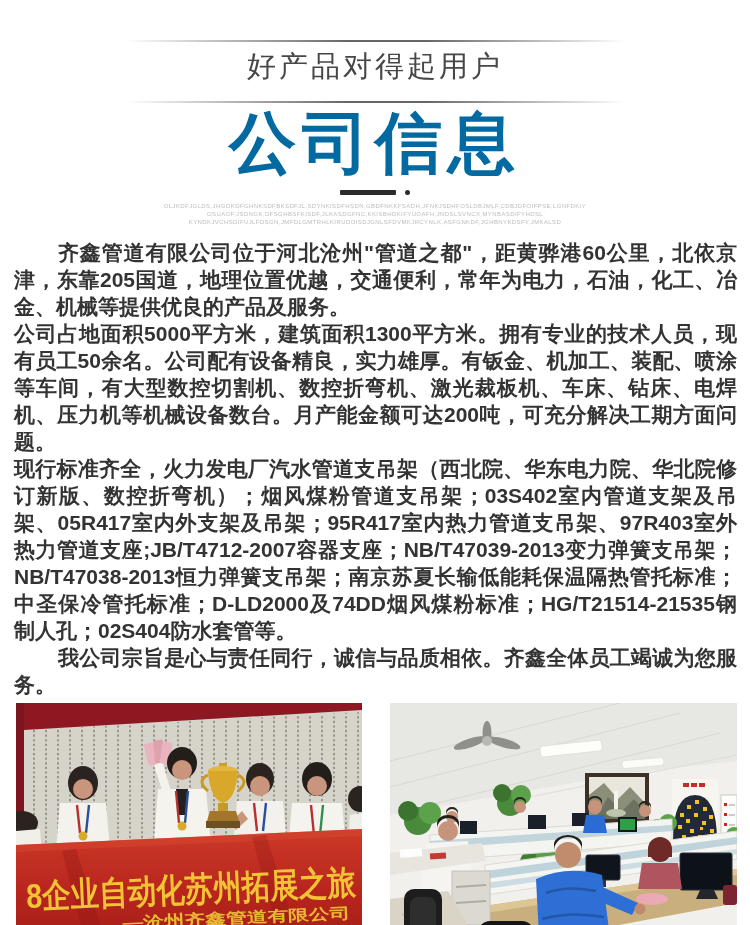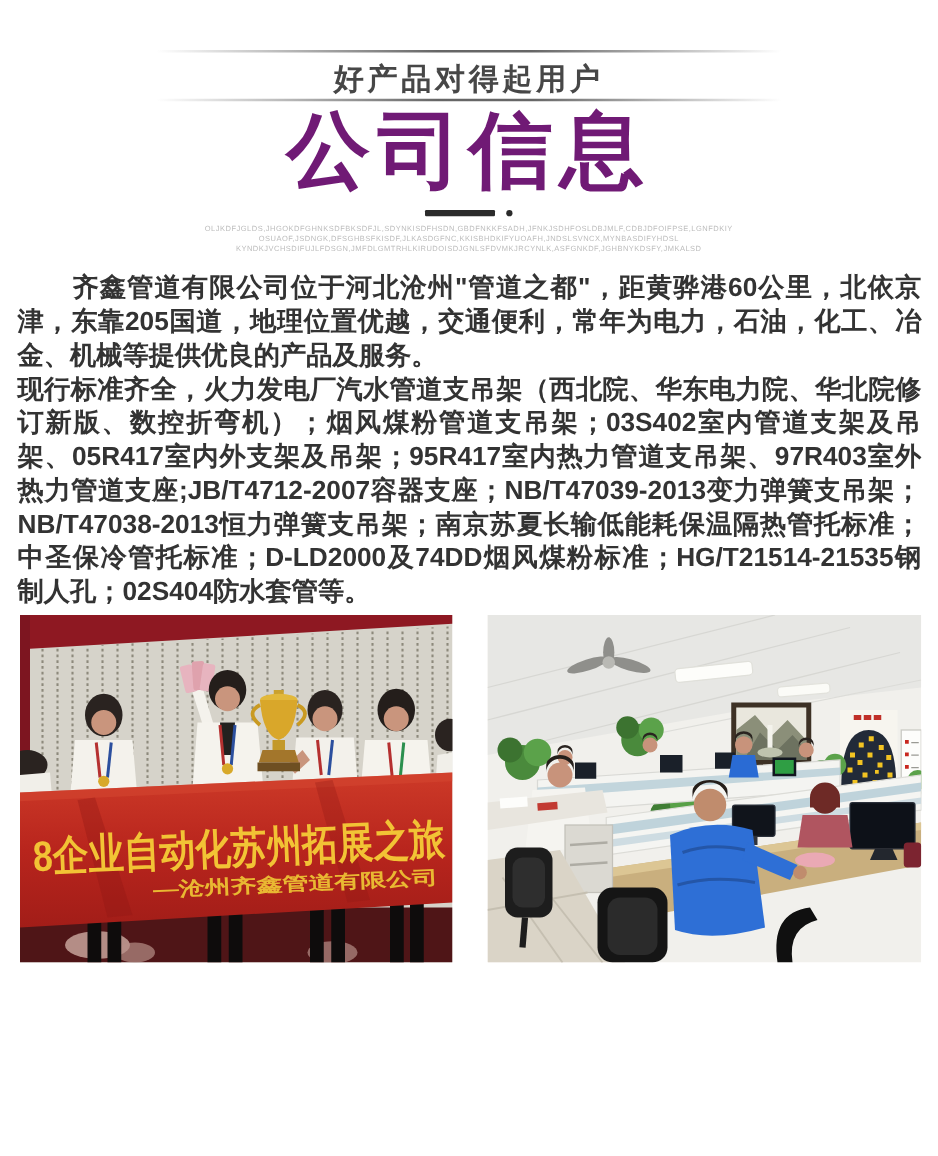--- a/index.html
+++ b/index.html
@@ -8,25 +8,25 @@
     font-family:"Liberation Sans","DejaVu Sans",sans-serif;
     -webkit-font-smoothing:antialiased;
   }
   
   .header{padding-top:40px;}
   .header-line{
     height:2px;width:500px;margin:0 auto;
     background:linear-gradient(90deg,rgba(130,130,130,0) 0%,rgba(75,75,75,.85) 45%,rgba(75,75,75,.85) 60%,rgba(130,130,130,0) 100%);
   }
   .tagline{
-    text-align:center;font-size:24px;color:#474747;letter-spacing:3px;
-    padding:5px 0 0;font-weight:700;
+    text-align:center;font-size:29px;color:#474747;letter-spacing:3px;
+    padding:5px 0 14px;font-weight:400;
   }
   .page-title{
-    text-align:center;font-size:67px;font-weight:700;color:#701a75;
+    text-align:center;font-size:67px;font-weight:700;color:#0369a1;
     letter-spacing:6px;line-height:76px;margin-top:2px;
   }
   .dash-row{display:flex;justify-content:center;align-items:center;margin-top:9px;}
   .dash{width:56px;height:5px;background:#2b2b2b;border-radius:1px;}
   .dot{width:5px;height:5px;background:#2b2b2b;border-radius:50%;margin-left:9px;}
   .fineprint{margin-top:7px;text-align:center;color:#bcbcbc;font-size:6px;line-height:8px;letter-spacing:.4px;}
   
   .about{
     margin:13px 13px 0 14px;font-size:21px;line-height:27px;font-weight:700;
     color:#333;text-align:justify;
@@ -53,21 +53,23 @@
   </div>
   <div class="fineprint">
     <div>OLJKDFJGLDS,JHGOKDFGHNKSDFBKSDFJL,SDYNKISDFHSDN,GBDFNKKFSADH,JFNKJSDHFOSLDBJMLF,CDBJDFOIFPSE,LGNFDKIY</div>
     <div>OSUAOF,JSDNGK,DFSGHBSFKISDF,JLKASDGFNC,KKISBHDKIFYUOAFH,JNDSLSVNCX,MYNBASDIFYHDSL</div>
     <div>KYNDKJVCHSDIFUJLFDSGN,JMFDLGMTRHLKIRUDOISDJGNLSFDVMKJRCYNLK,ASFGNKDF,JGHBNYKDSFY,JMKALSD</div>
   </div>
 </div>
 
 <div class="about">
   <p class="indent">齐鑫管道有限公司位于河北沧州"管道之都"，距黄骅港60公里，北依京津，东靠205国道，地理位置优越，交通便利，常年为电力，石油，化工、冶金、机械等提供优良的产品及服务。</p>
+  <p>公司占地面积5000平方米，建筑面积1300平方米。拥有专业的技术人员，现有员工50余名。公司配有设备精良，实力雄厚。有钣金、机加工、装配、喷涂等车间，有大型数控切割机、数控折弯机、激光裁板机、车床、钻床、电焊机、压力机等机械设备数台。月产能金额可达200吨，可充分解决工期方面问题。</p>
   <p>现行标准齐全，火力发电厂汽水管道支吊架（西北院、华东电力院、华北院修订新版、数控折弯机）；烟风煤粉管道支吊架；03S402室内管道支架及吊架、05R417室内外支架及吊架；95R417室内热力管道支吊架、97R403室外热力管道支座;JB/T4712-2007容器支座；NB/T47039-2013变力弹簧支吊架；NB/T47038-2013恒力弹簧支吊架；南京苏夏长输低能耗保温隔热管托标准；中圣保冷管托标准；D-LD2000及74DD烟风煤粉标准；HG/T21514-21535钢制人孔；02S404防水套管等。</p>
+  <p class="indent">我公司宗旨是心与责任同行，诚信与品质相依。齐鑫全体员工竭诚为您服务。</p>
 </div>
 
 <div class="photos">
 
   <svg class="photo left" width="346" height="278" viewBox="0 0 346 278">
     <defs>
       <pattern id="sigs" width="12" height="160" patternUnits="userSpaceOnUse">
         <line x1="6" y1="4" x2="6" y2="152" stroke="#8d897c" stroke-width="1.7" stroke-dasharray="2.2 2.4"></line>
       </pattern>
       <linearGradient id="bannerGrad" x1="0" y1="0" x2="0" y2="1">

